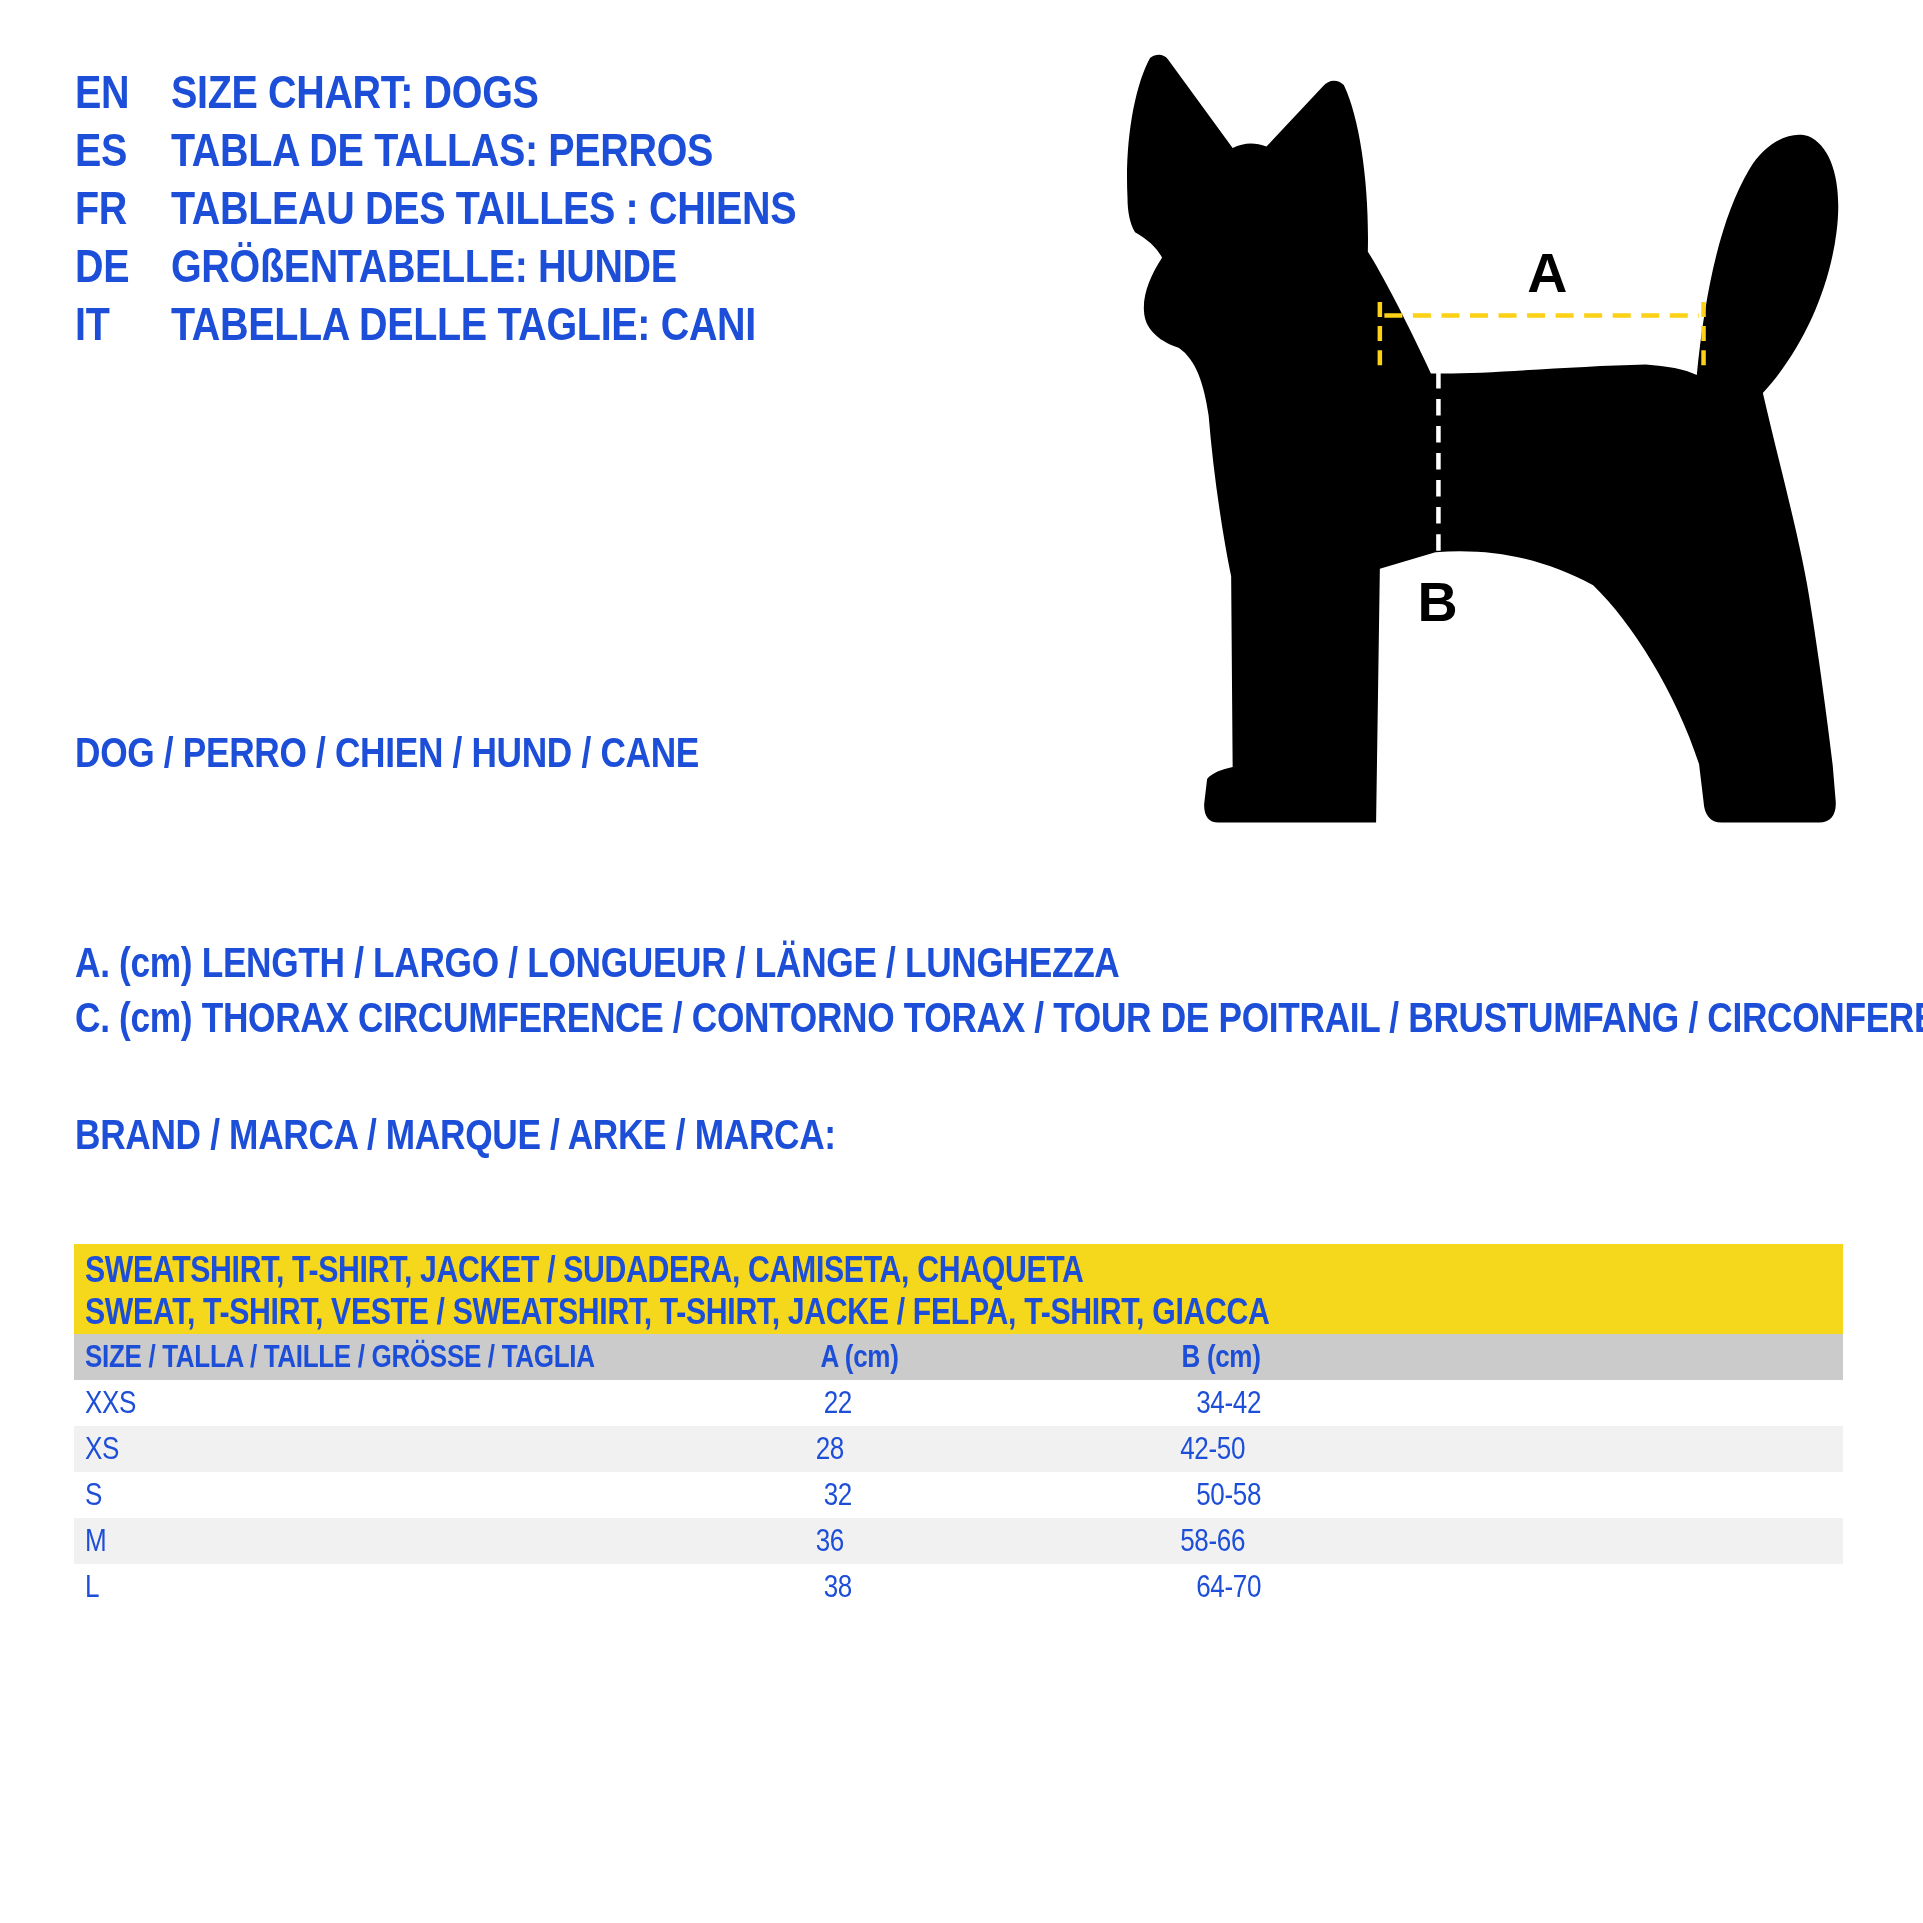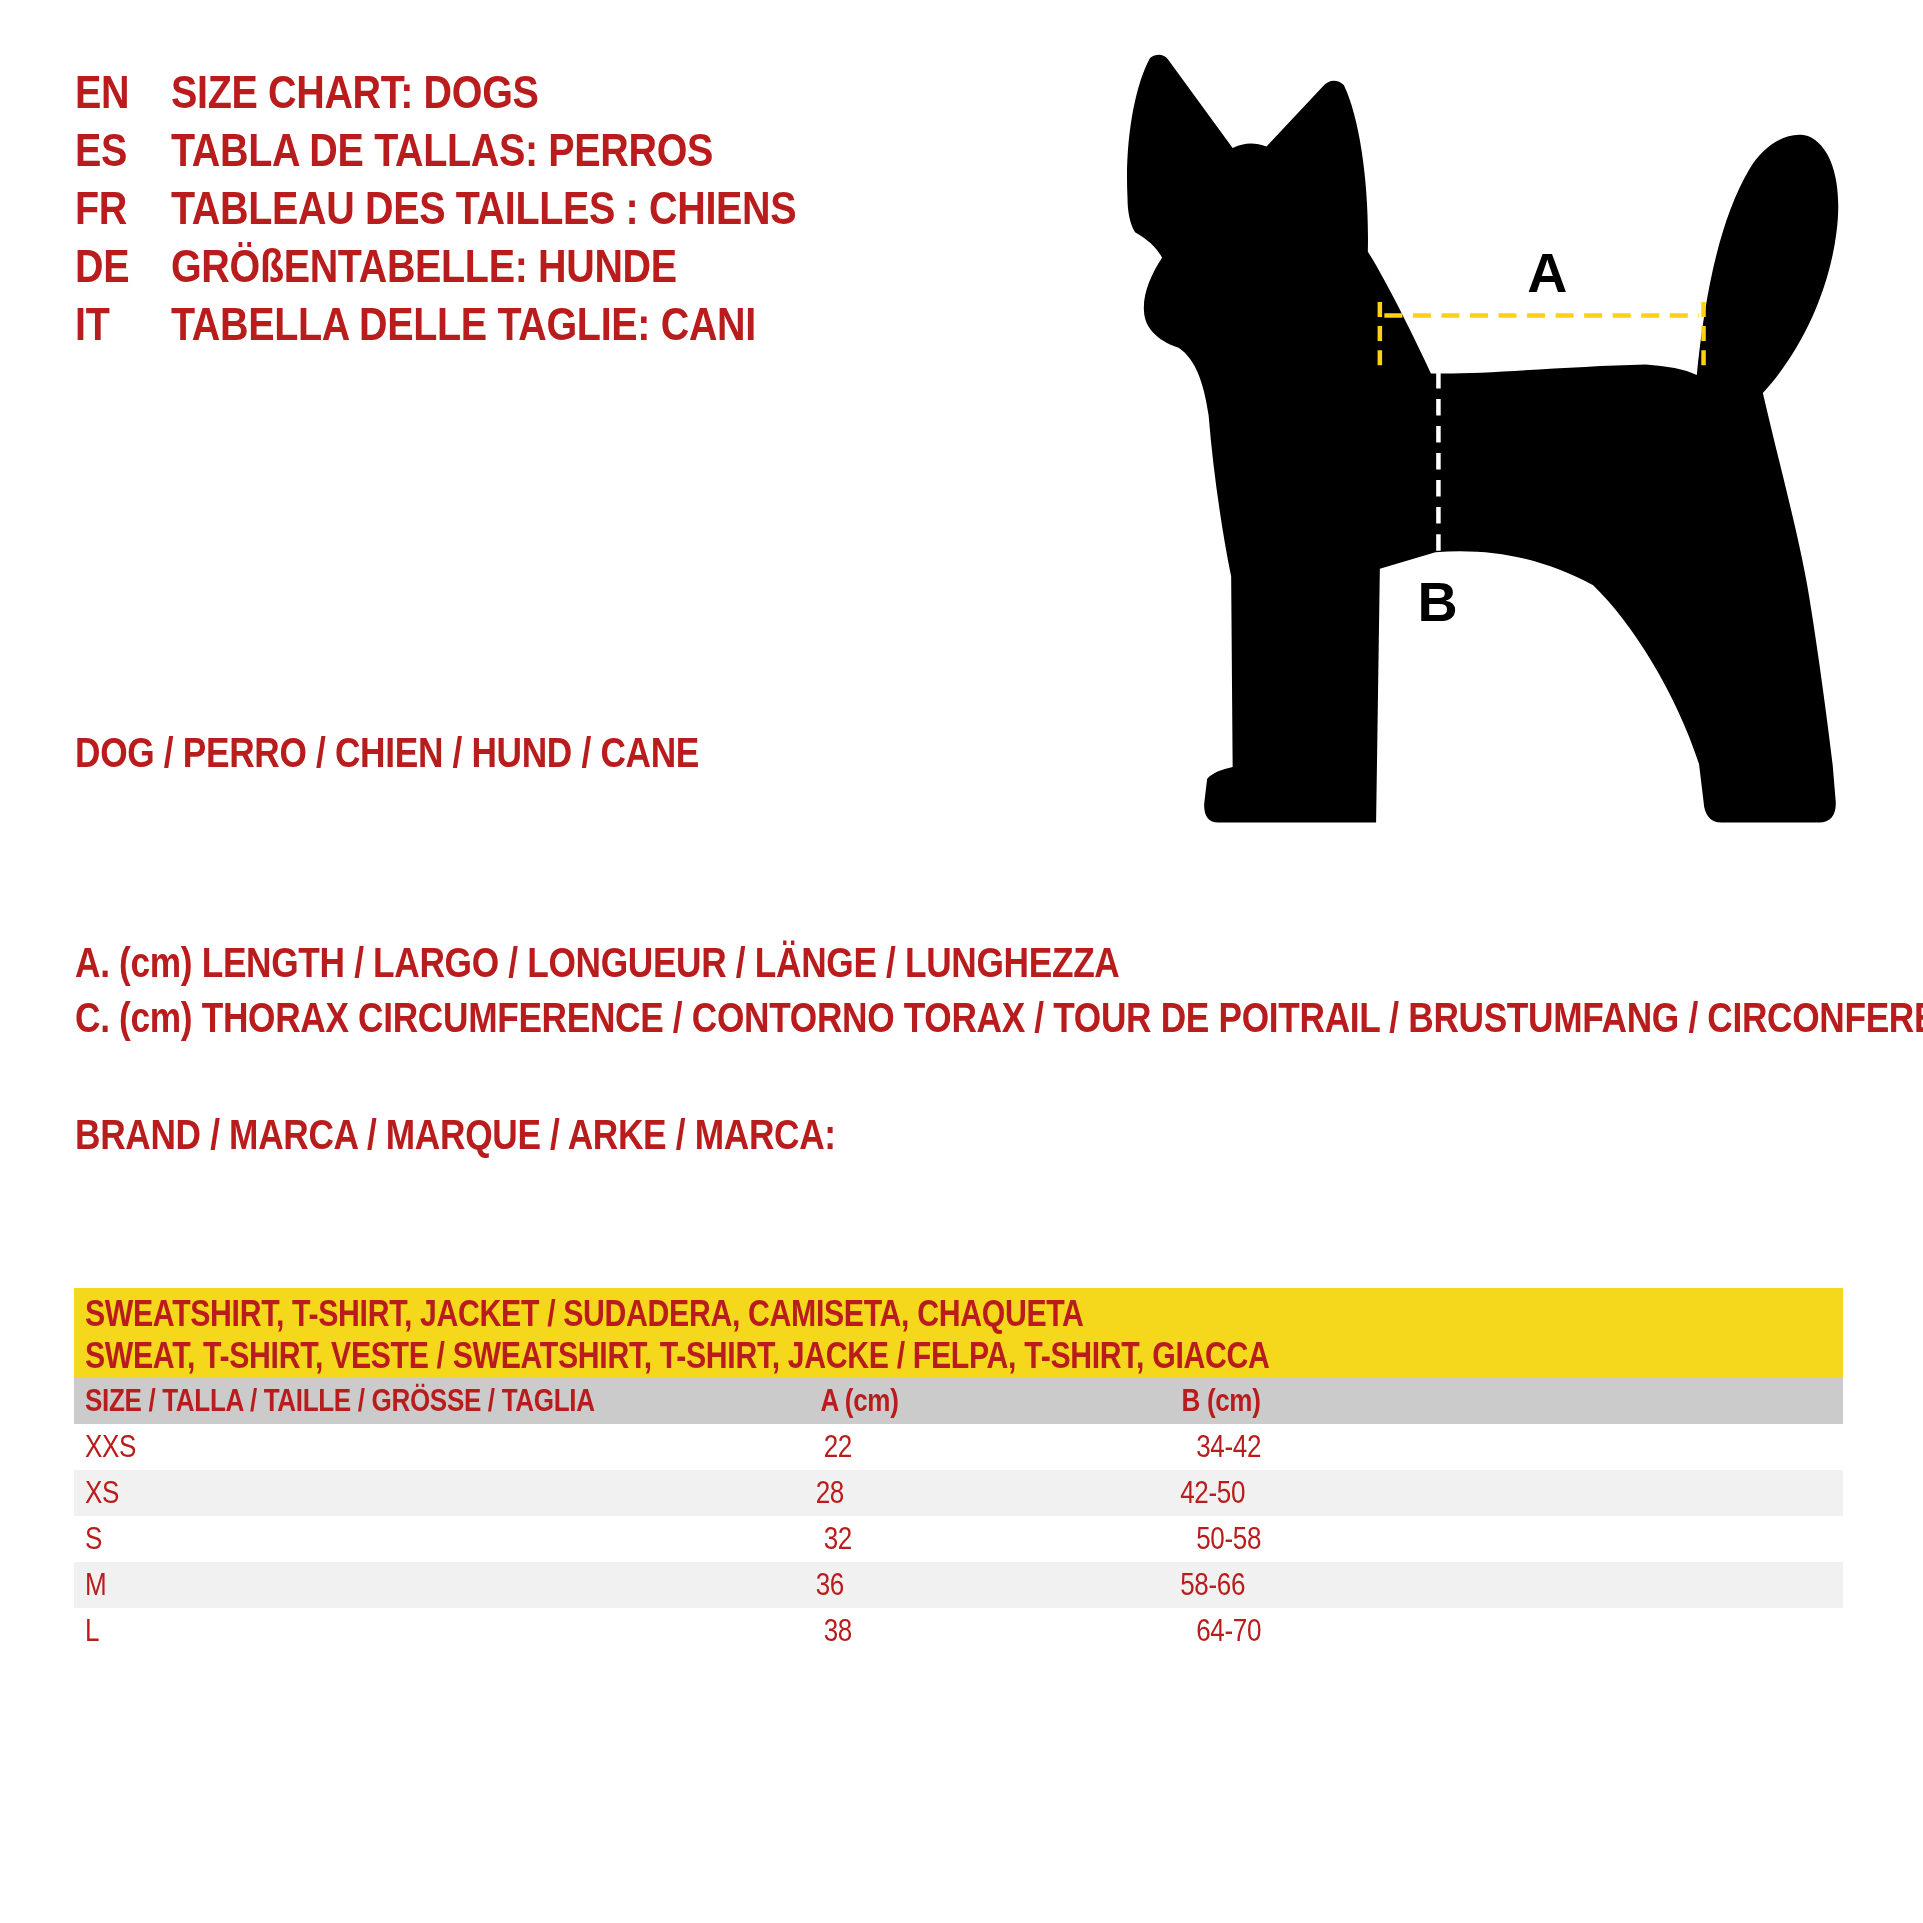--- a/index.html
+++ b/index.html
@@ -1,36 +1,36 @@
 <!DOCTYPE html>
 <html style="font-size:12px"><head>
 <meta charset="utf-8">
 <style>
   html,body{margin:0;padding:0;background:#ffffff;}
   .canvas{
     position:relative;width:1924px;height:1924px;background:#ffffff;
-    font-family:"Liberation Sans",sans-serif;color:#b91c1c;overflow:hidden;
+    font-family:"Liberation Sans",sans-serif;color:#1d4ed8;overflow:hidden;
   }
   
   .cond{display:inline-block;transform:scaleX(0.84);transform-origin:0 50%;white-space:nowrap;letter-spacing:-0.4px;}
   .cond-c{display:inline-block;transform:scaleX(0.84);transform-origin:50% 50%;white-space:nowrap;letter-spacing:-0.4px;}
 
   
   .lang-line{position:absolute;left:75px;height:50px;display:flex;align-items:center;font-size:47px;font-weight:700;}
   .lang-line .code{position:absolute;left:0;}
   .lang-line .title{position:absolute;left:96px;}
 
   
   .dog-svg{position:absolute;left:1120px;top:50px;width:736px;height:782px;}
 
   
   .free-line{position:absolute;left:75px;height:42px;display:flex;align-items:center;font-size:42px;font-weight:700;}
 
   
-  .size-table{position:absolute;left:74px;top:1244px;width:1769px;margin-top:44px;}
+  .size-table{position:absolute;left:74px;top:1244px;width:1769px;}
   .tbl-head{background:#F5D81C;height:90px;padding:4.5px 0 0 10.5px;box-sizing:border-box;}
   .tbl-head .hline{display:block;font-size:36px;font-weight:700;line-height:42px;}
   .tbl-row{display:grid;grid-template-columns:41.8% 20.4% 13.5% auto;height:46px;align-items:center;font-size:31px;}
   .tbl-row .c-size{padding-left:10.5px;}
   .tbl-row .c-a,.tbl-row .c-b{text-align:left;}
   .row-subhead{background:#CBCBCB;font-weight:700;}
   .row-odd{background:#ffffff;gap:8px;}
   .row-even{background:#F1F1F1;}
 </style>
 </head>

